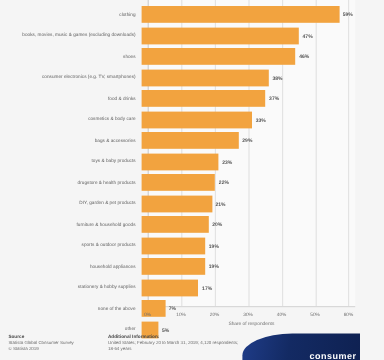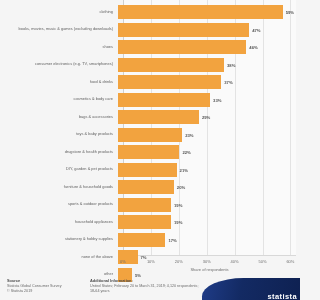--- a/index.html
+++ b/index.html
@@ -226,16 +226,16 @@
       <div class="fline">© Statista 2019</div>
     </div>
     <div class="fcol right">
       <div class="fhead">Additional Information:</div>
       <div class="fline">United States; February 20 to March 31, 2019; 4,120 respondents;</div>
       <div class="fline">18-64 years</div>
     </div>
   </div>
 
   <div class="logo">
-    <span class="logotext">statista</span>
+    <span class="logotext">consumer</span>
   </div>
 
 </div>
 
 </body></html>

